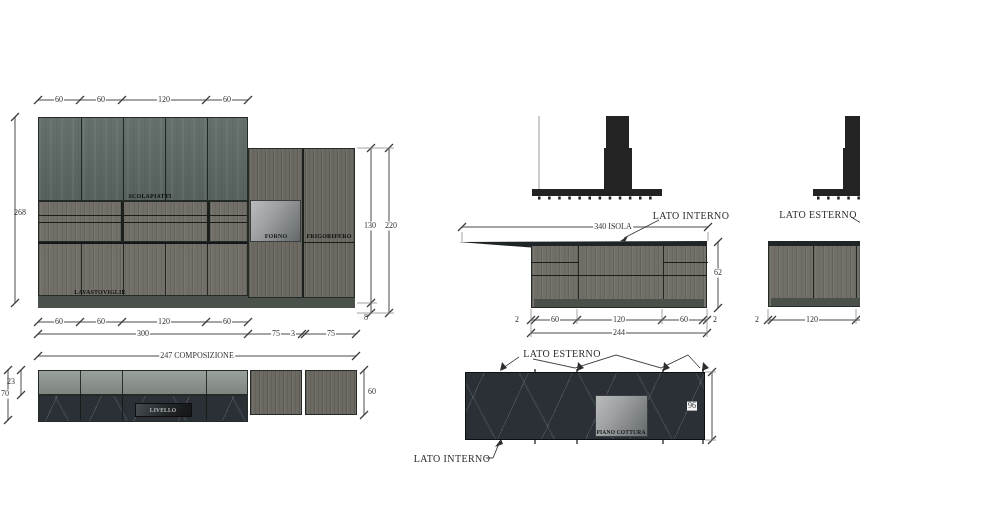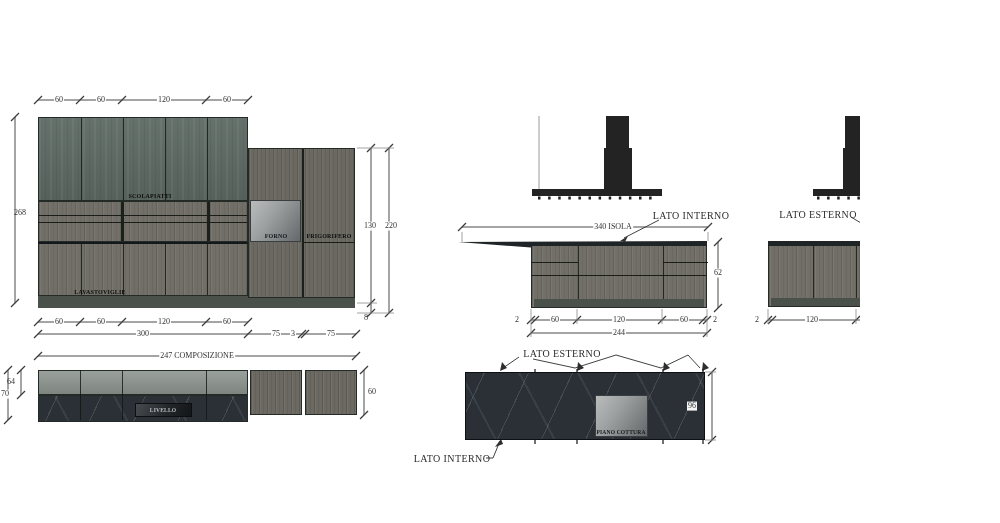--- a/index.html
+++ b/index.html
@@ -228,21 +228,21 @@
 
   <div class="unit" style="left:38px;top:370px;width:210px;height:25px;background:linear-gradient(180deg,#9aa09c,#7e847f);"></div>
   <div class="unit marble" style="left:38px;top:395px;width:210px;height:27px;"></div>
   <div class="vd" style="left:80px;top:370px;height:50px;position:absolute;"></div>
   <div class="vd" style="left:122px;top:370px;height:50px;position:absolute;"></div>
   <div class="vd" style="left:206px;top:370px;height:50px;position:absolute;"></div>
   <div class="unit glossdark" style="left:135px;top:403px;width:57px;height:14px;"></div>
   <div class="flabel ondark" style="left:163px;top:410px;font-size:5.5px;">LIVELLO</div>
   <div class="unit woodD" style="left:250px;top:370px;width:52px;height:45px;"></div>
   <div class="unit woodD" style="left:305px;top:370px;width:52px;height:45px;"></div>
-  <div class="dim nobg" style="left:11px;top:382px;">64</div>
+  <div class="dim nobg" style="left:11px;top:382px;">23</div>
   <div class="dim nobg" style="left:5px;top:394px;background:rgba(255,255,255,0.95);">70</div>
   <div class="dim nobg" style="left:372px;top:392px;">60</div>
 
   <div class="hood" style="left:606px;top:116px;width:23px;height:33px;"></div>
   <div class="hood" style="left:604px;top:148px;width:28px;height:41px;"></div>
   <div class="hood" style="left:532px;top:189px;width:130px;height:7px;"></div>
 
   <div class="note" style="left:691px;top:215px;">LATO INTERNO</div>
   <div class="dim" style="left:585px;top:227px;margin-left:28px;">340 ISOLA</div>
 

